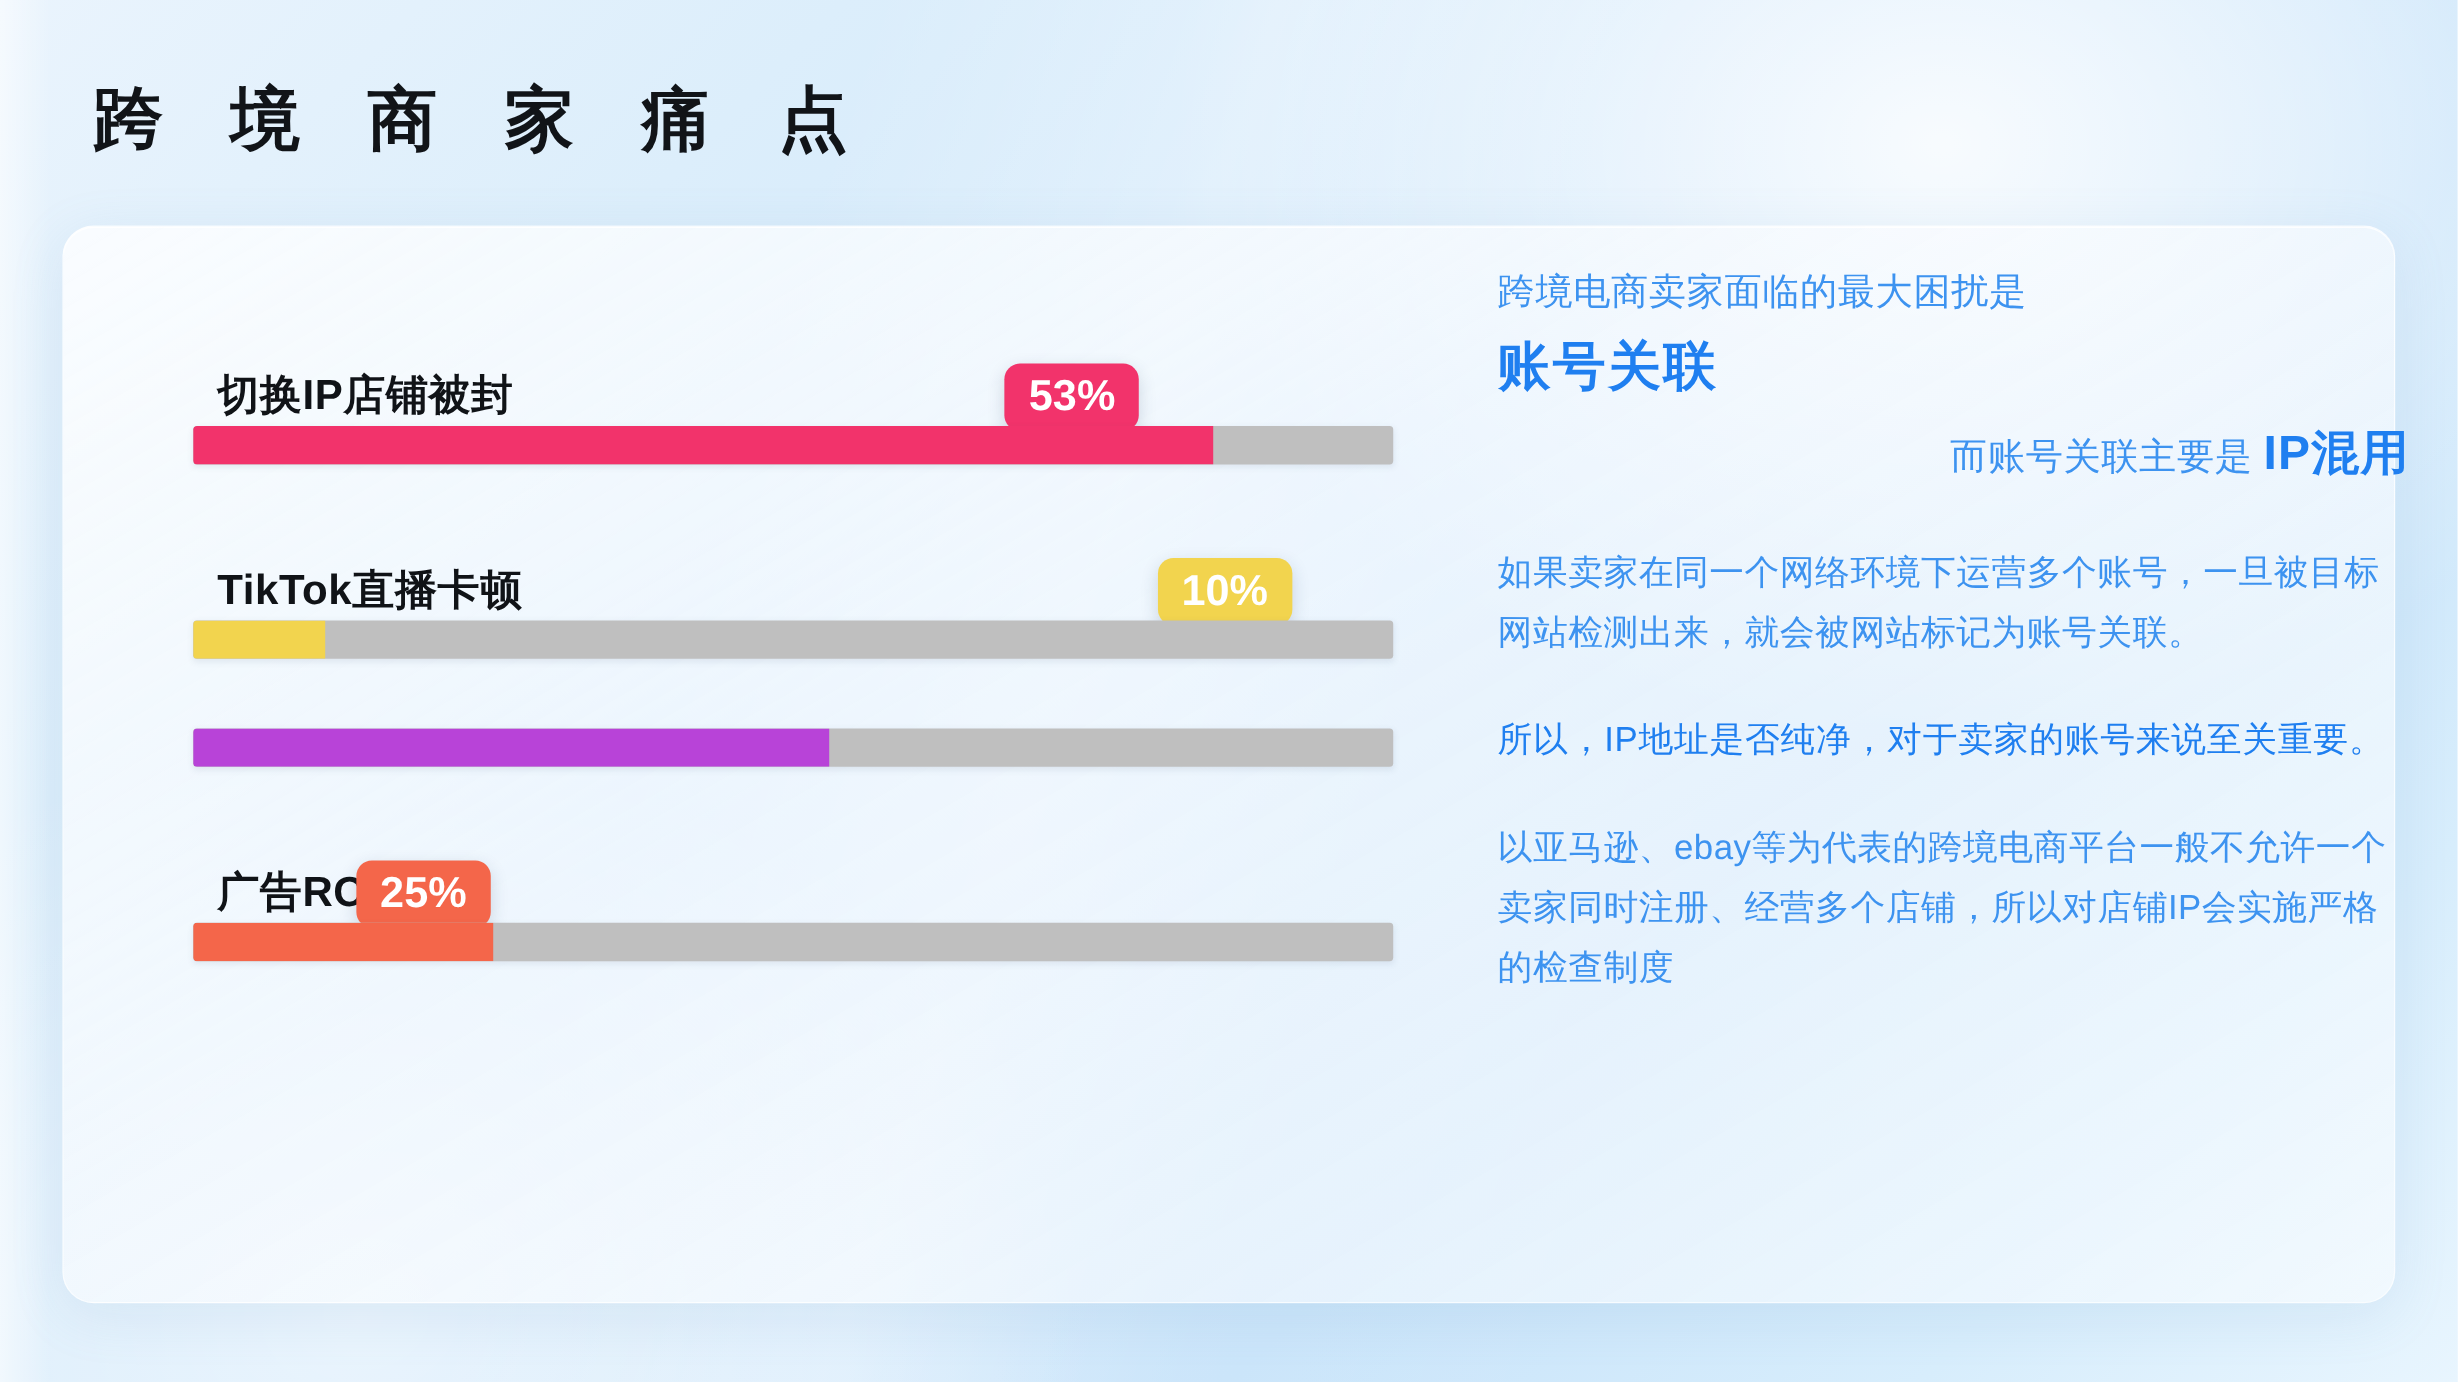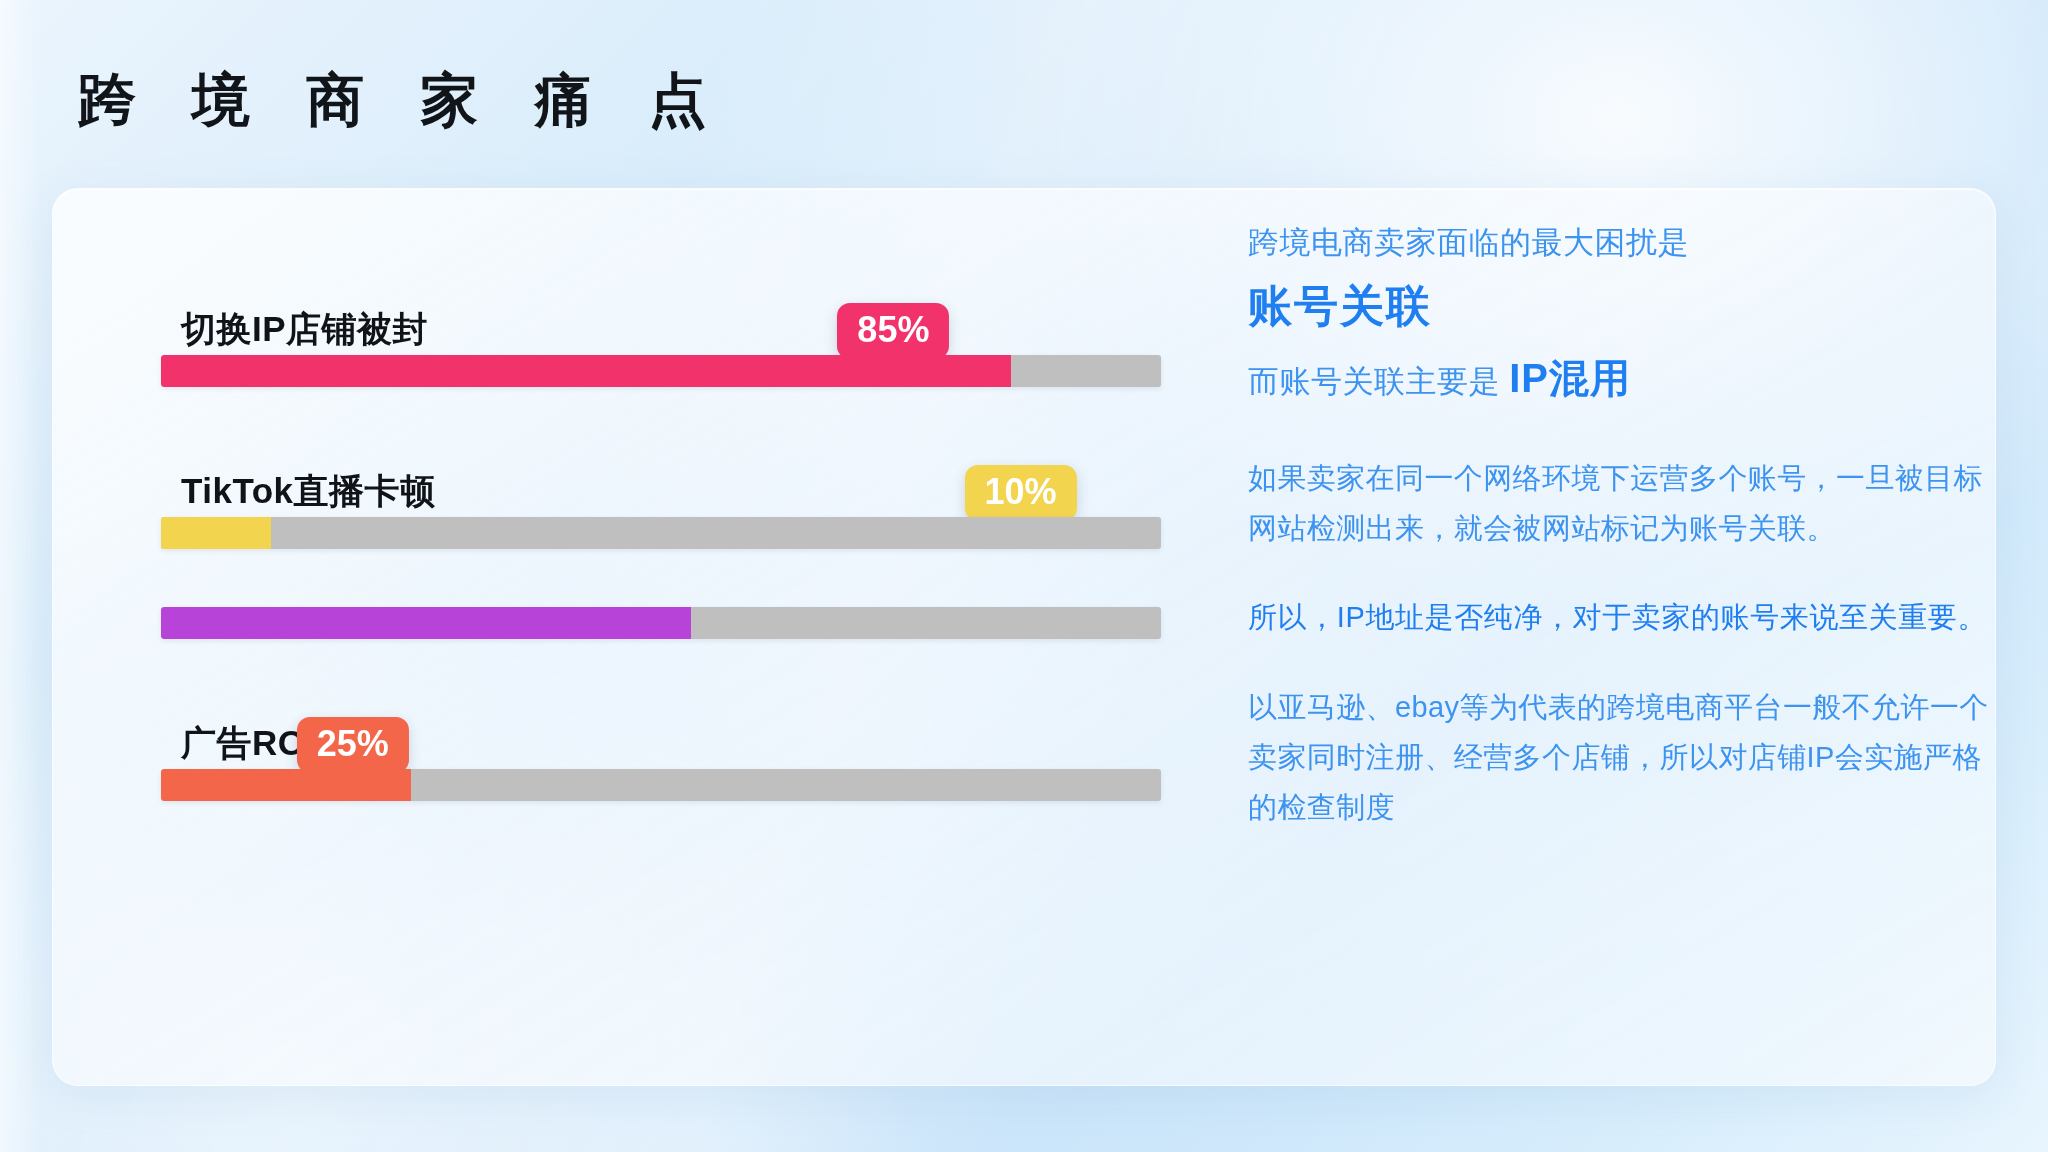--- a/index.html
+++ b/index.html
@@ -177,20 +177,21 @@
     color: #1f7ff0;
     letter-spacing: 2px;
     margin: 14px 0 16px;
     line-height: 1.15;
   }
   .lead2 {
     font-size: 31px;
     line-height: 1.5;
     color: #3d93f0;
     letter-spacing: 0.5px;
+    text-align: right;
   }
   .lead2 .strong {
     font-size: 40px;
     font-weight: 700;
     color: #1f7ff0;
     letter-spacing: 1px;
   }
   .para {
     font-size: 29px;
     line-height: 1.72;
@@ -218,21 +219,21 @@
 
   <div id="title">跨 境 商 家 痛 点</div>
 
   <div id="card">
 
     <div id="chart">
 
       <div class="bar-row">
         <div class="bar-head">
           <div class="bar-label">切换IP店铺被封</div>
-          <div class="badge" style="left:74%;background:#f2336b;">85%</div>
+          <div class="badge" style="left:74%;background:#f2336b;">53%</div>
         </div>
         <div class="track">
           <div class="fill" style="width:85%;background:#f2336b;"></div>
         </div>
       </div>
 
       <div class="bar-row">
         <div class="bar-head">
           <div class="bar-label">TikTok直播卡顿</div>
           <div class="badge" style="left:86%;background:#f2d44e;margin-top:44px;">10%</div>

